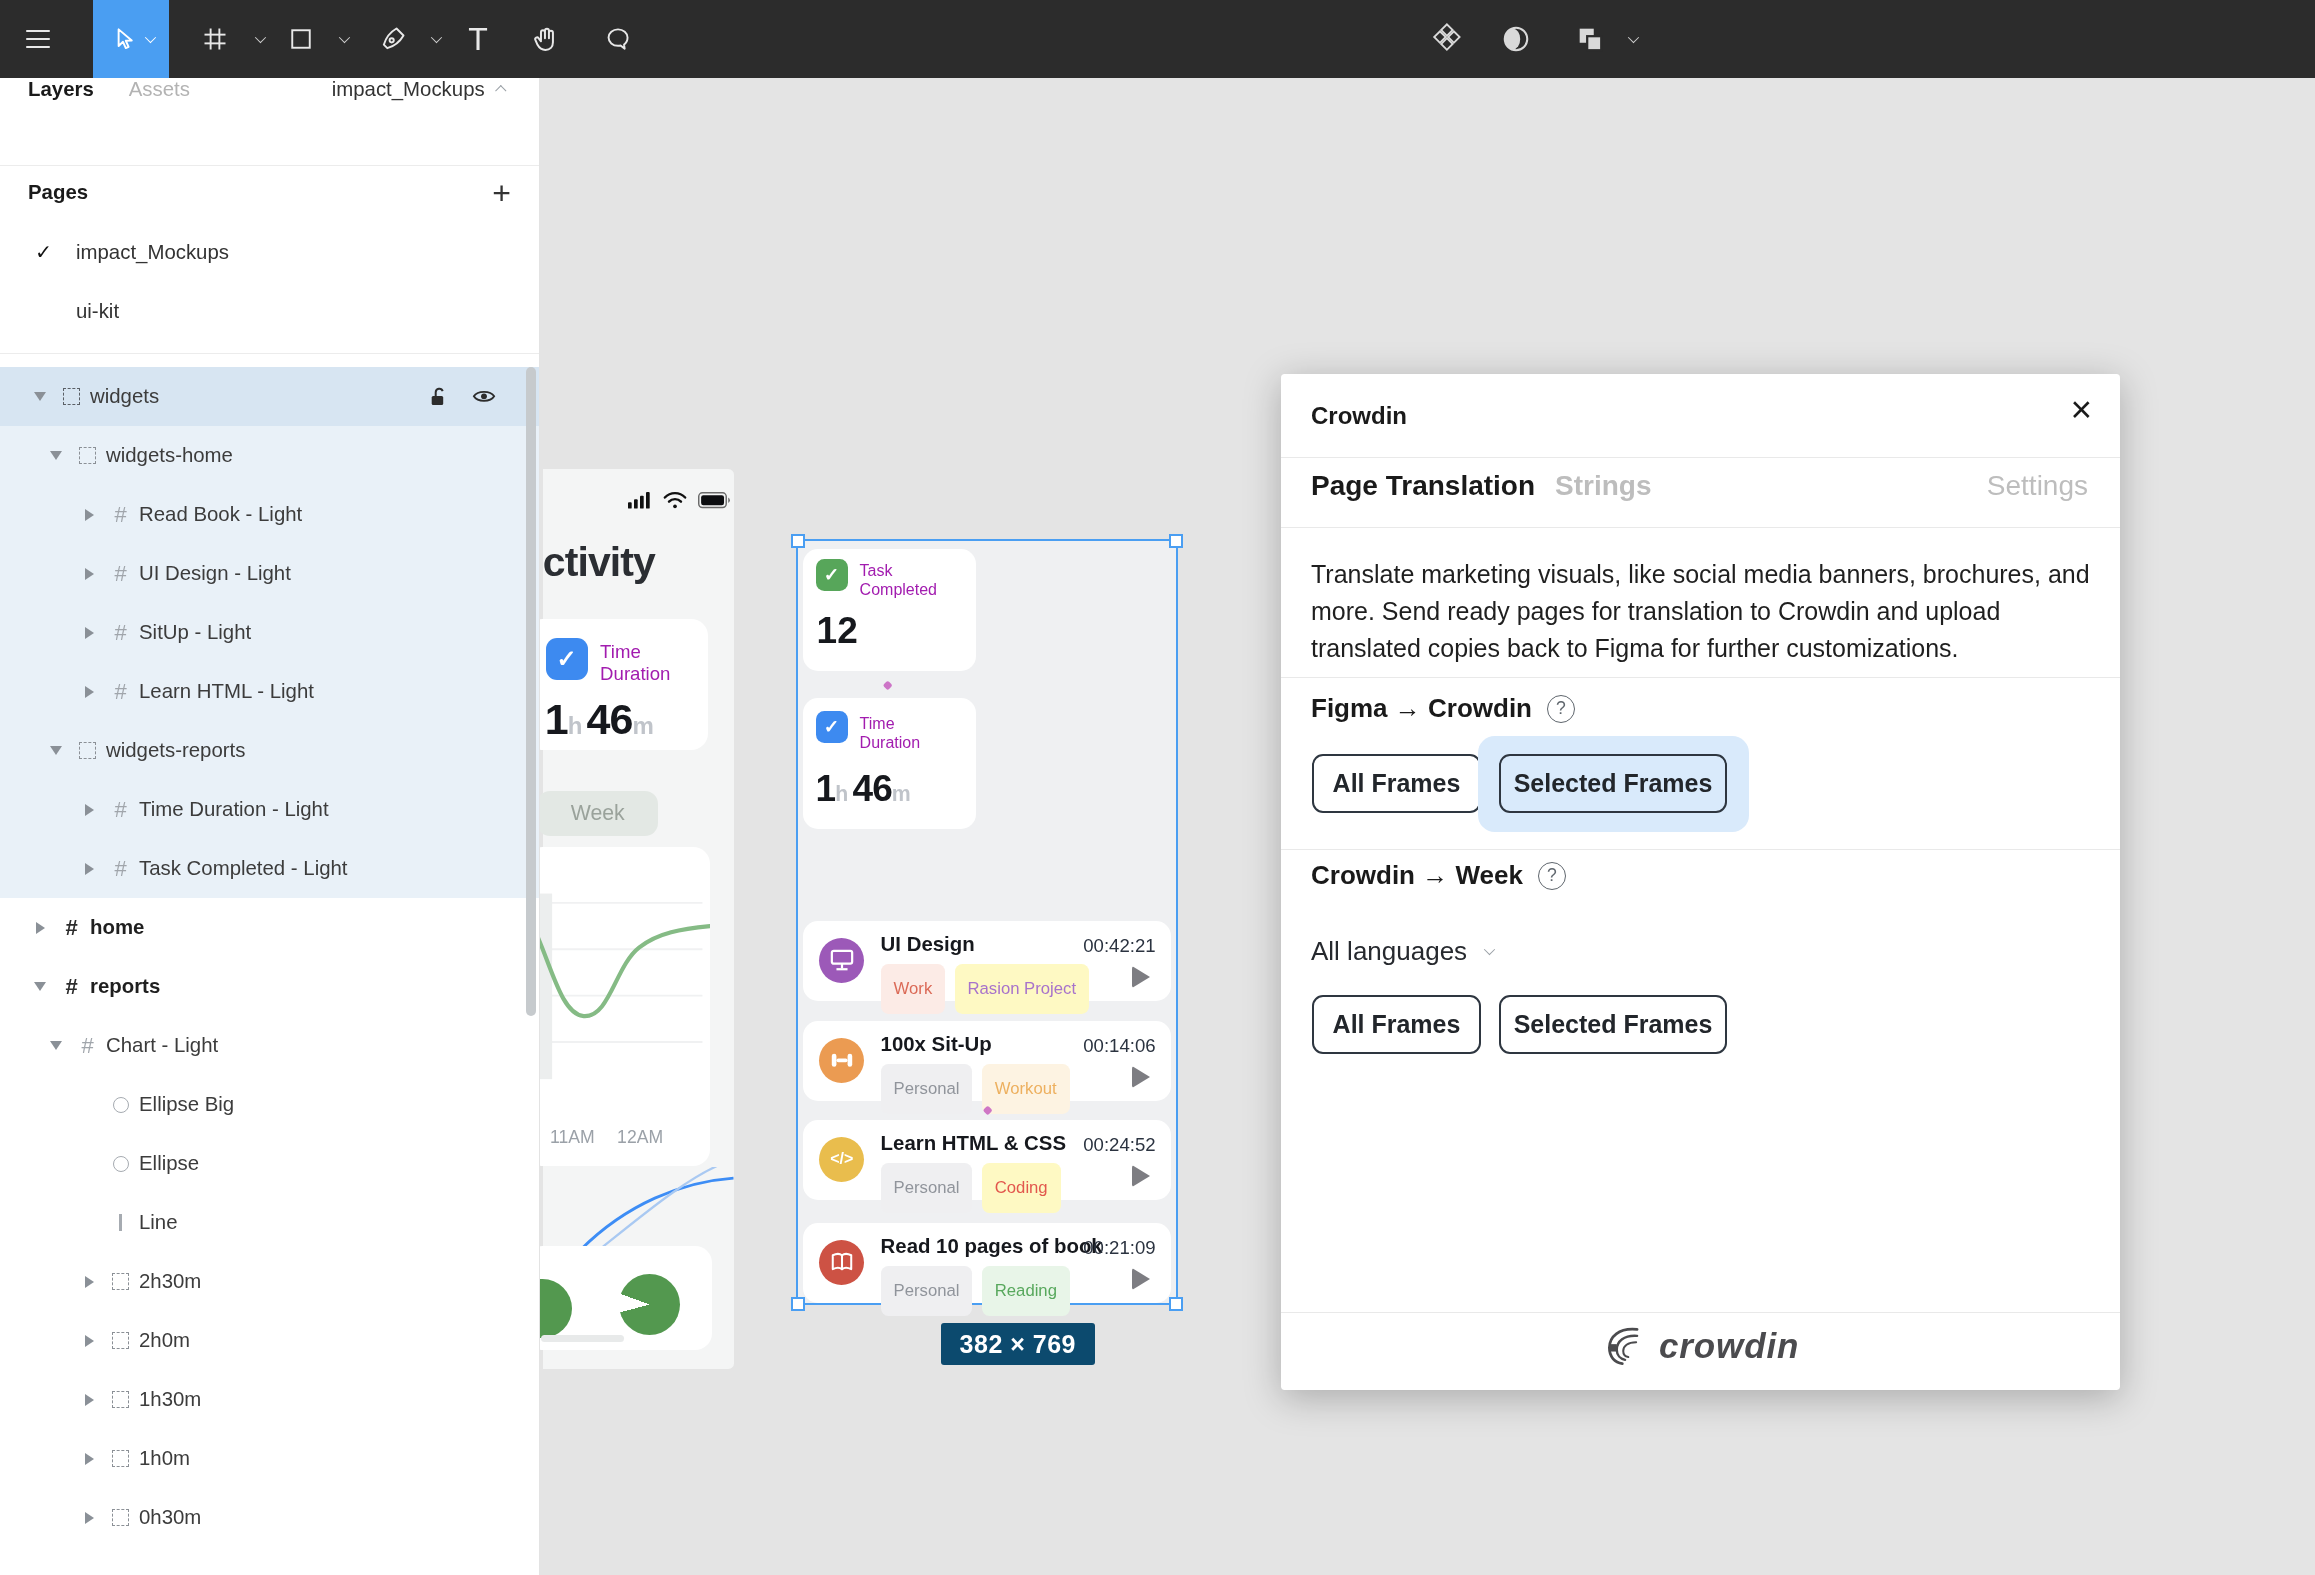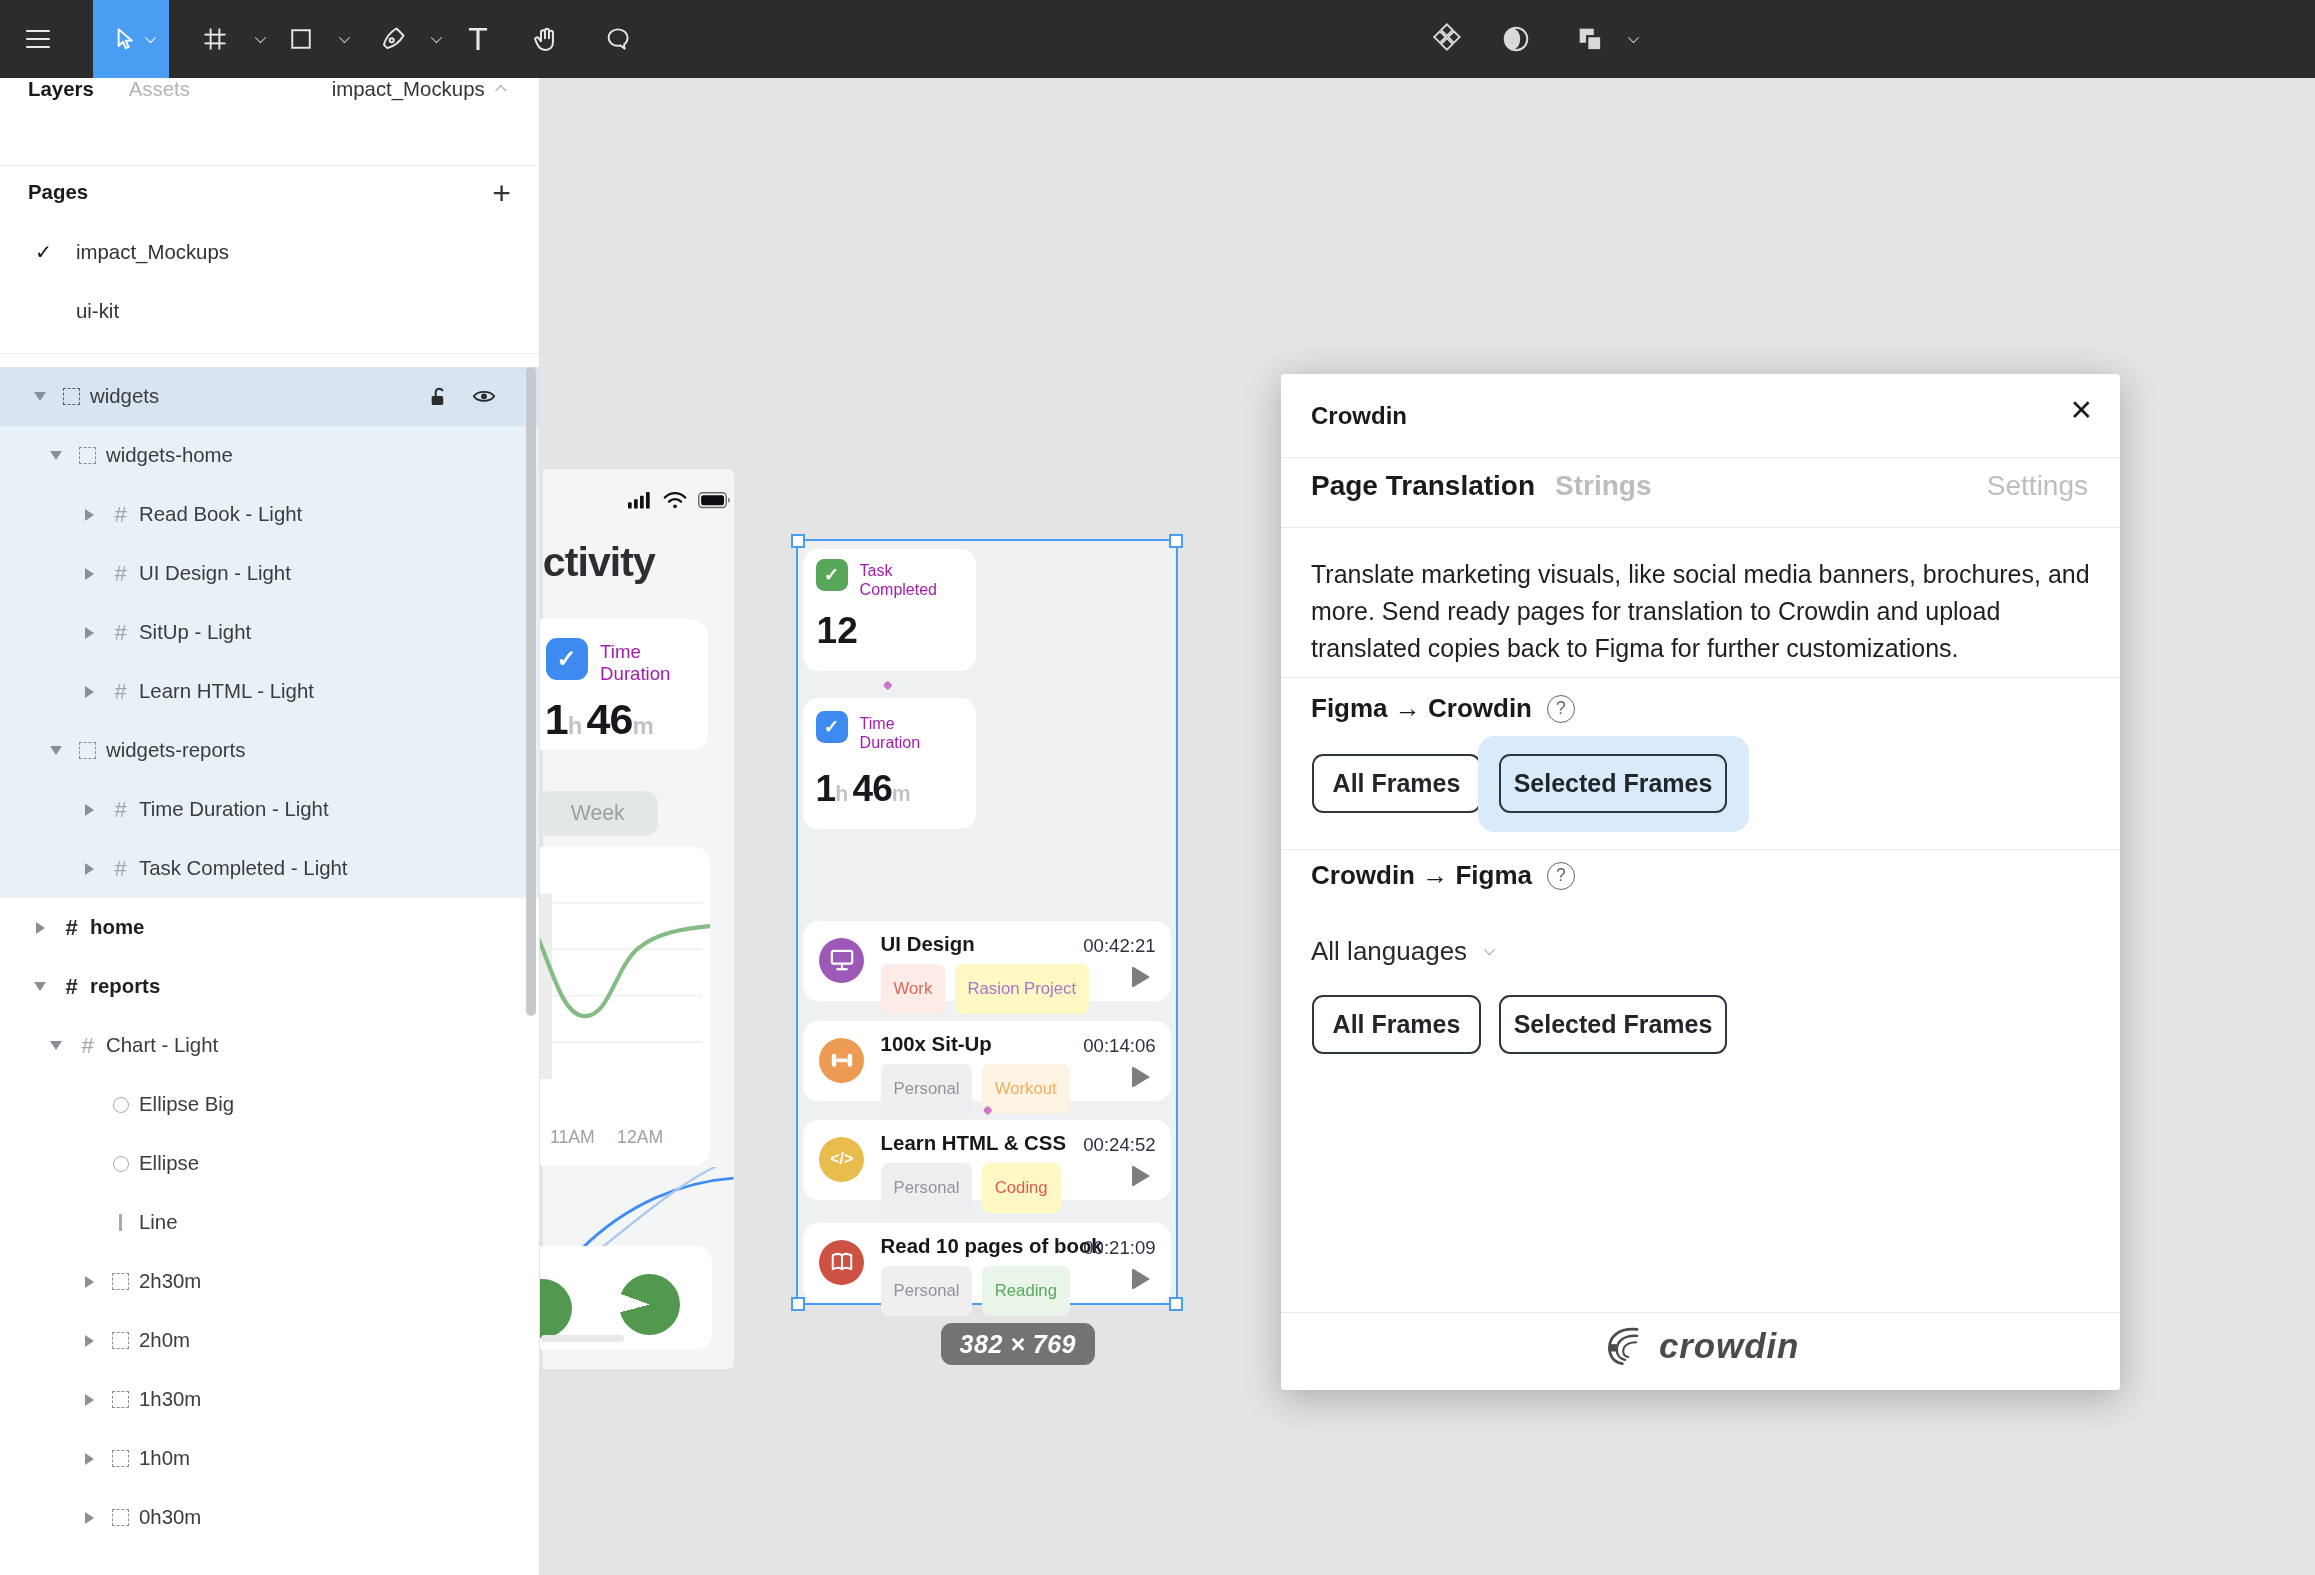--- a/index.html
+++ b/index.html
@@ -76,21 +76,21 @@
   .tr-tags { position:absolute; left:78px; top:43px; display:flex; gap:9.3px; }
   .tag { padding:15px 13px; border-radius:7.4px; font-size:16.7px; white-space:nowrap; }
   .tag-work { background:#fcebe6; color:#db6a57; }
   .tag-project { background:#fef9c3; color:#a873cb; }
   .tag-personal { background:#efeff1; color:#90949b; }
   .tag-workout { background:#fdf3e2; color:#edb05f; }
   .tag-coding { background:#fef9c3; color:#e2574d; }
   .tag-reading { background:#e8f5e8; color:#58a85d; }
   .play { position:absolute; right:20.4px; top:45px; width:0; height:0; border-left:18.6px solid #7d7d82; border-top:11px solid transparent; border-bottom:11px solid transparent; border-radius:2.8px; }
   .cdot { position:absolute; width:7.4px; height:7.4px; background:#c75fc0; border-radius:1.9px; transform:rotate(45deg); opacity:.85; }
-  .sizebadge { position:absolute; left:401px; top:1245px; background:#737373; color:#fff; font-size:25px; font-weight:700; padding:6.5px 18.6px; border-radius:11px; letter-spacing:0.5px;font-style:italic; }
+  .sizebadge { position:absolute; left:401px; top:1245px; background:#0c4a6e; color:#fff; font-size:25px; font-weight:700; padding:6.5px 18.6px; border-radius:3px; letter-spacing:0.5px; }
 
   
   .dialog { position:absolute; left:741px; top:296px; width:839px; height:1016px; background:#fff; border-radius:3.7px; box-shadow:0 7.4px 37px rgba(0,0,0,.25); z-index:60; }
   .dlg-title { position:absolute; left:30px; top:28px; font-size:24px; font-weight:700; color:#1a1a1a; }
   .dlg-close { position:absolute; right:28px; top:16.7px; font-size:37px; font-weight:300; color:#1a1a1a; line-height:1; }
   .dlg-div { position:absolute; left:0; width:100%; height:0.9px; background:#e9e9e9; }
   .dlg-tab { position:absolute; top:96px; font-size:28px; color:#bdbdbd; }
   .dlg-tab.active { color:#1a1a1a; font-weight:700; }
   .dlg-desc { position:absolute; left:30px; top:182px; width:784px; font-size:25px; line-height:37px; color:#1f1f1f; }
   .sec-head { position:absolute; left:30px; display:flex; align-items:center; gap:15px; font-size:26px; font-weight:700; color:#1a1a1a; }
@@ -577,21 +577,21 @@
     <div class="sec-head" style="top:319px;">
       <span>Figma → Crowdin</span>
       <span class="qmark">?</span>
     </div>
     <div class="btn" style="left:31px; top:380px; width:169px;">All Frames</div>
     <div class="halo" style="left:197px; top:362px; width:271px; height:96px;"></div>
     <div class="btn sel" style="left:218px; top:380px; width:228px;">Selected Frames</div>
     <div class="dlg-div" style="top:475px;"></div>
 
     <div class="sec-head" style="top:486px;">
-      <span>Crowdin → Figma</span>
+      <span>Crowdin → Week</span>
       <span class="qmark">?</span>
     </div>
     <div class="alllang">
       <span>All languages</span>
       <span class="chev gray"></span>
     </div>
     <div class="btn" style="left:31px; top:621px; width:169px;">All Frames</div>
     <div class="btn" style="left:218px; top:621px; width:228px;">Selected Frames</div>
 
     <div class="dlg-div" style="top:938px;"></div>

